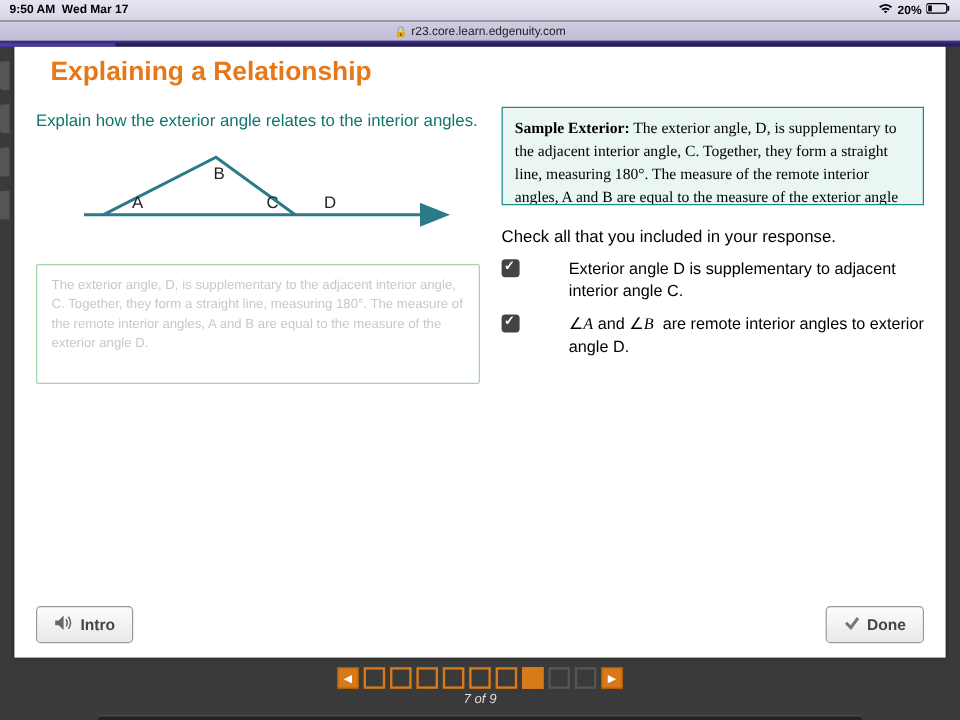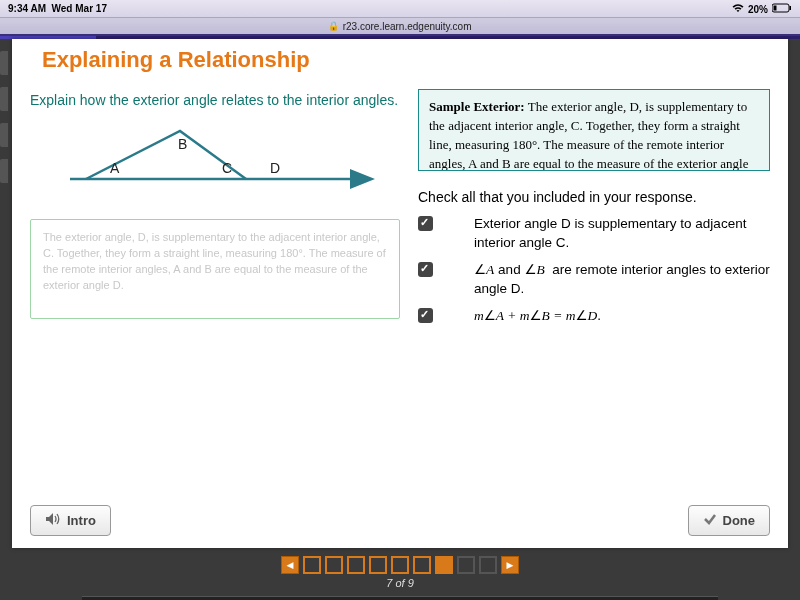--- a/index.html
+++ b/index.html
@@ -185,21 +185,21 @@
   .pager-box.current { background: #d87a1a; }
   .pager-box.future { border-color: #555; }
   .pager-text { color: #ddd; font-size: 11px; font-style: italic; }
   .bottom-line { height: 4px; background: #222; border-top: 1px solid #555; margin: 0 70px; }
 </style>
 </head>
 <body>
 
 <div class="status-bar">
   <div>
-    <span>9:34 AM</span>&nbsp;&nbsp;<span>Wed Mar 17</span>
+    <span>9:50 AM</span>&nbsp;&nbsp;<span>Wed Mar 17</span>
   </div>
   <div class="status-right">
     <span>
       <svg width="12" height="10" viewBox="0 0 12 10">
           <path d="M6 9 L4.5 7.5 Q6 6.5 7.5 7.5 Z M2.5 5.5 Q6 3 9.5 5.5 L8.3 6.7 Q6 5 3.7 6.7 Z M0.5 3.5 Q6 -1 11.5 3.5 L10.3 4.7 Q6 1 1.7 4.7 Z" fill="#000"></path>
         </svg>
     </span>
     <span>20%</span>
     <span>
       <svg width="20" height="10" viewBox="0 0 20 10">
@@ -261,24 +261,20 @@
 
         <p class="check-prompt">Check all that you included in your response.</p>
 
         <div class="check-item">
           <div class="checkbox"></div>
           <div class="check-text">Exterior angle D is supplementary to adjacent interior angle C.</div>
         </div>
         <div class="check-item">
           <div class="checkbox"></div>
           <div class="check-text"><span class="math"><span class="angle">∠</span>A</span> and <span class="math"><span class="angle">∠</span>B</span>&nbsp; are remote interior angles to exterior angle D.</div>
-        </div>
-        <div class="check-item">
-          <div class="checkbox"></div>
-          <div class="check-text"><span class="math">m<span class="angle">∠</span>A + m<span class="angle">∠</span>B = m<span class="angle">∠</span>D</span>.</div>
         </div>
       </div>
     </div>
 
     <div class="footer-bar">
       <button class="btn">
         <span class="speaker-icon">
           <svg width="16" height="14" viewBox="0 0 16 14">
               <path d="M1 5 L4 5 L8 1 L8 13 L4 9 L1 9 Z" fill="#666"></path>
               <path d="M10 4 Q12 7 10 10 M12 2 Q15.5 7 12 12" fill="none" stroke="#666" stroke-width="1.3"></path>

